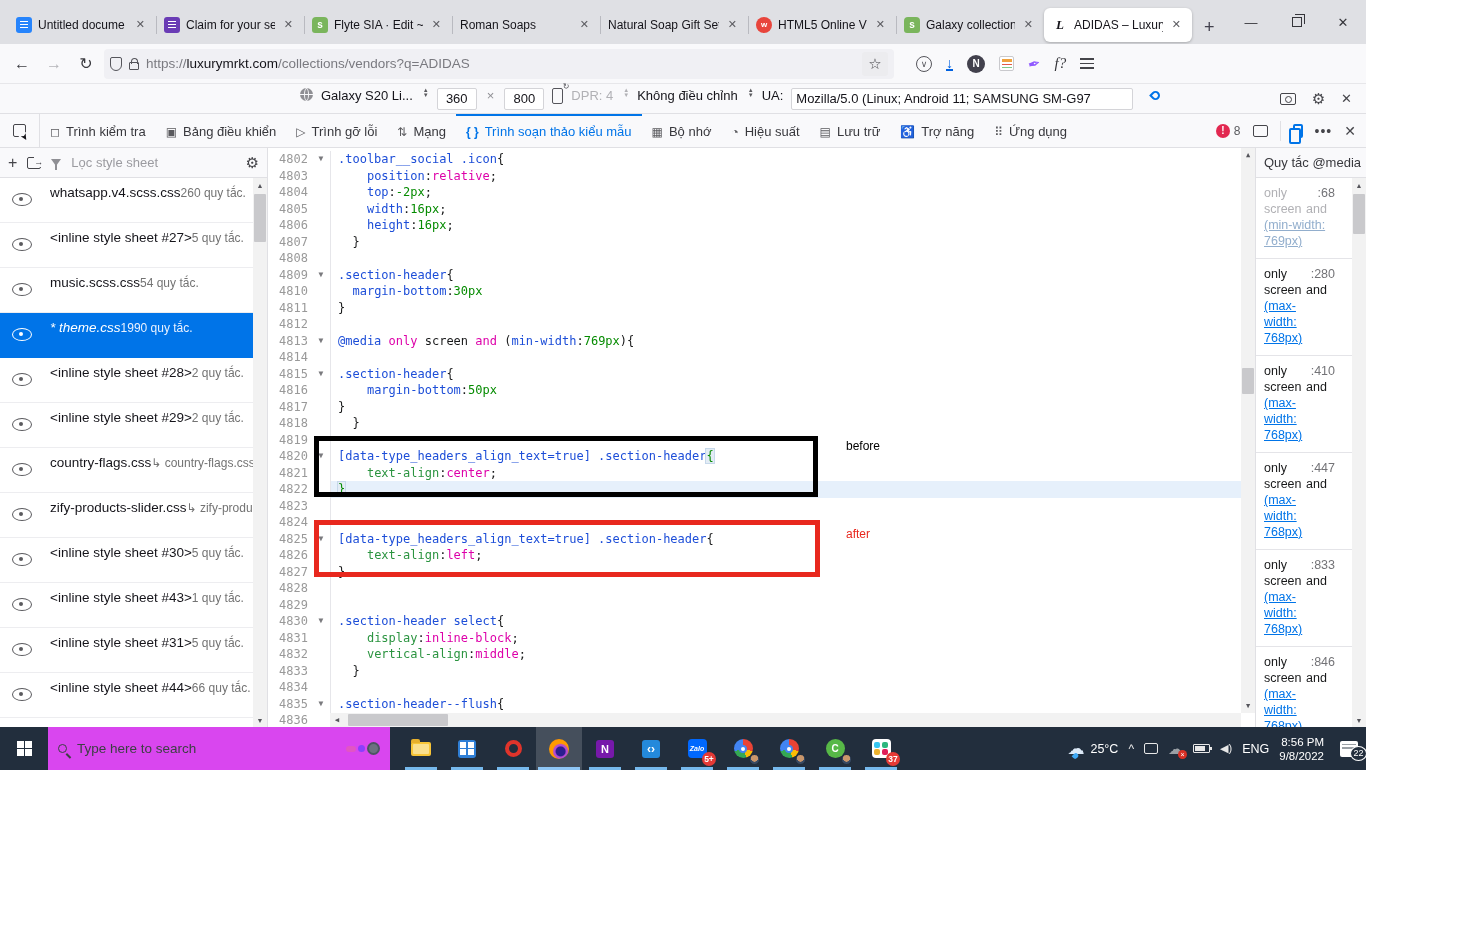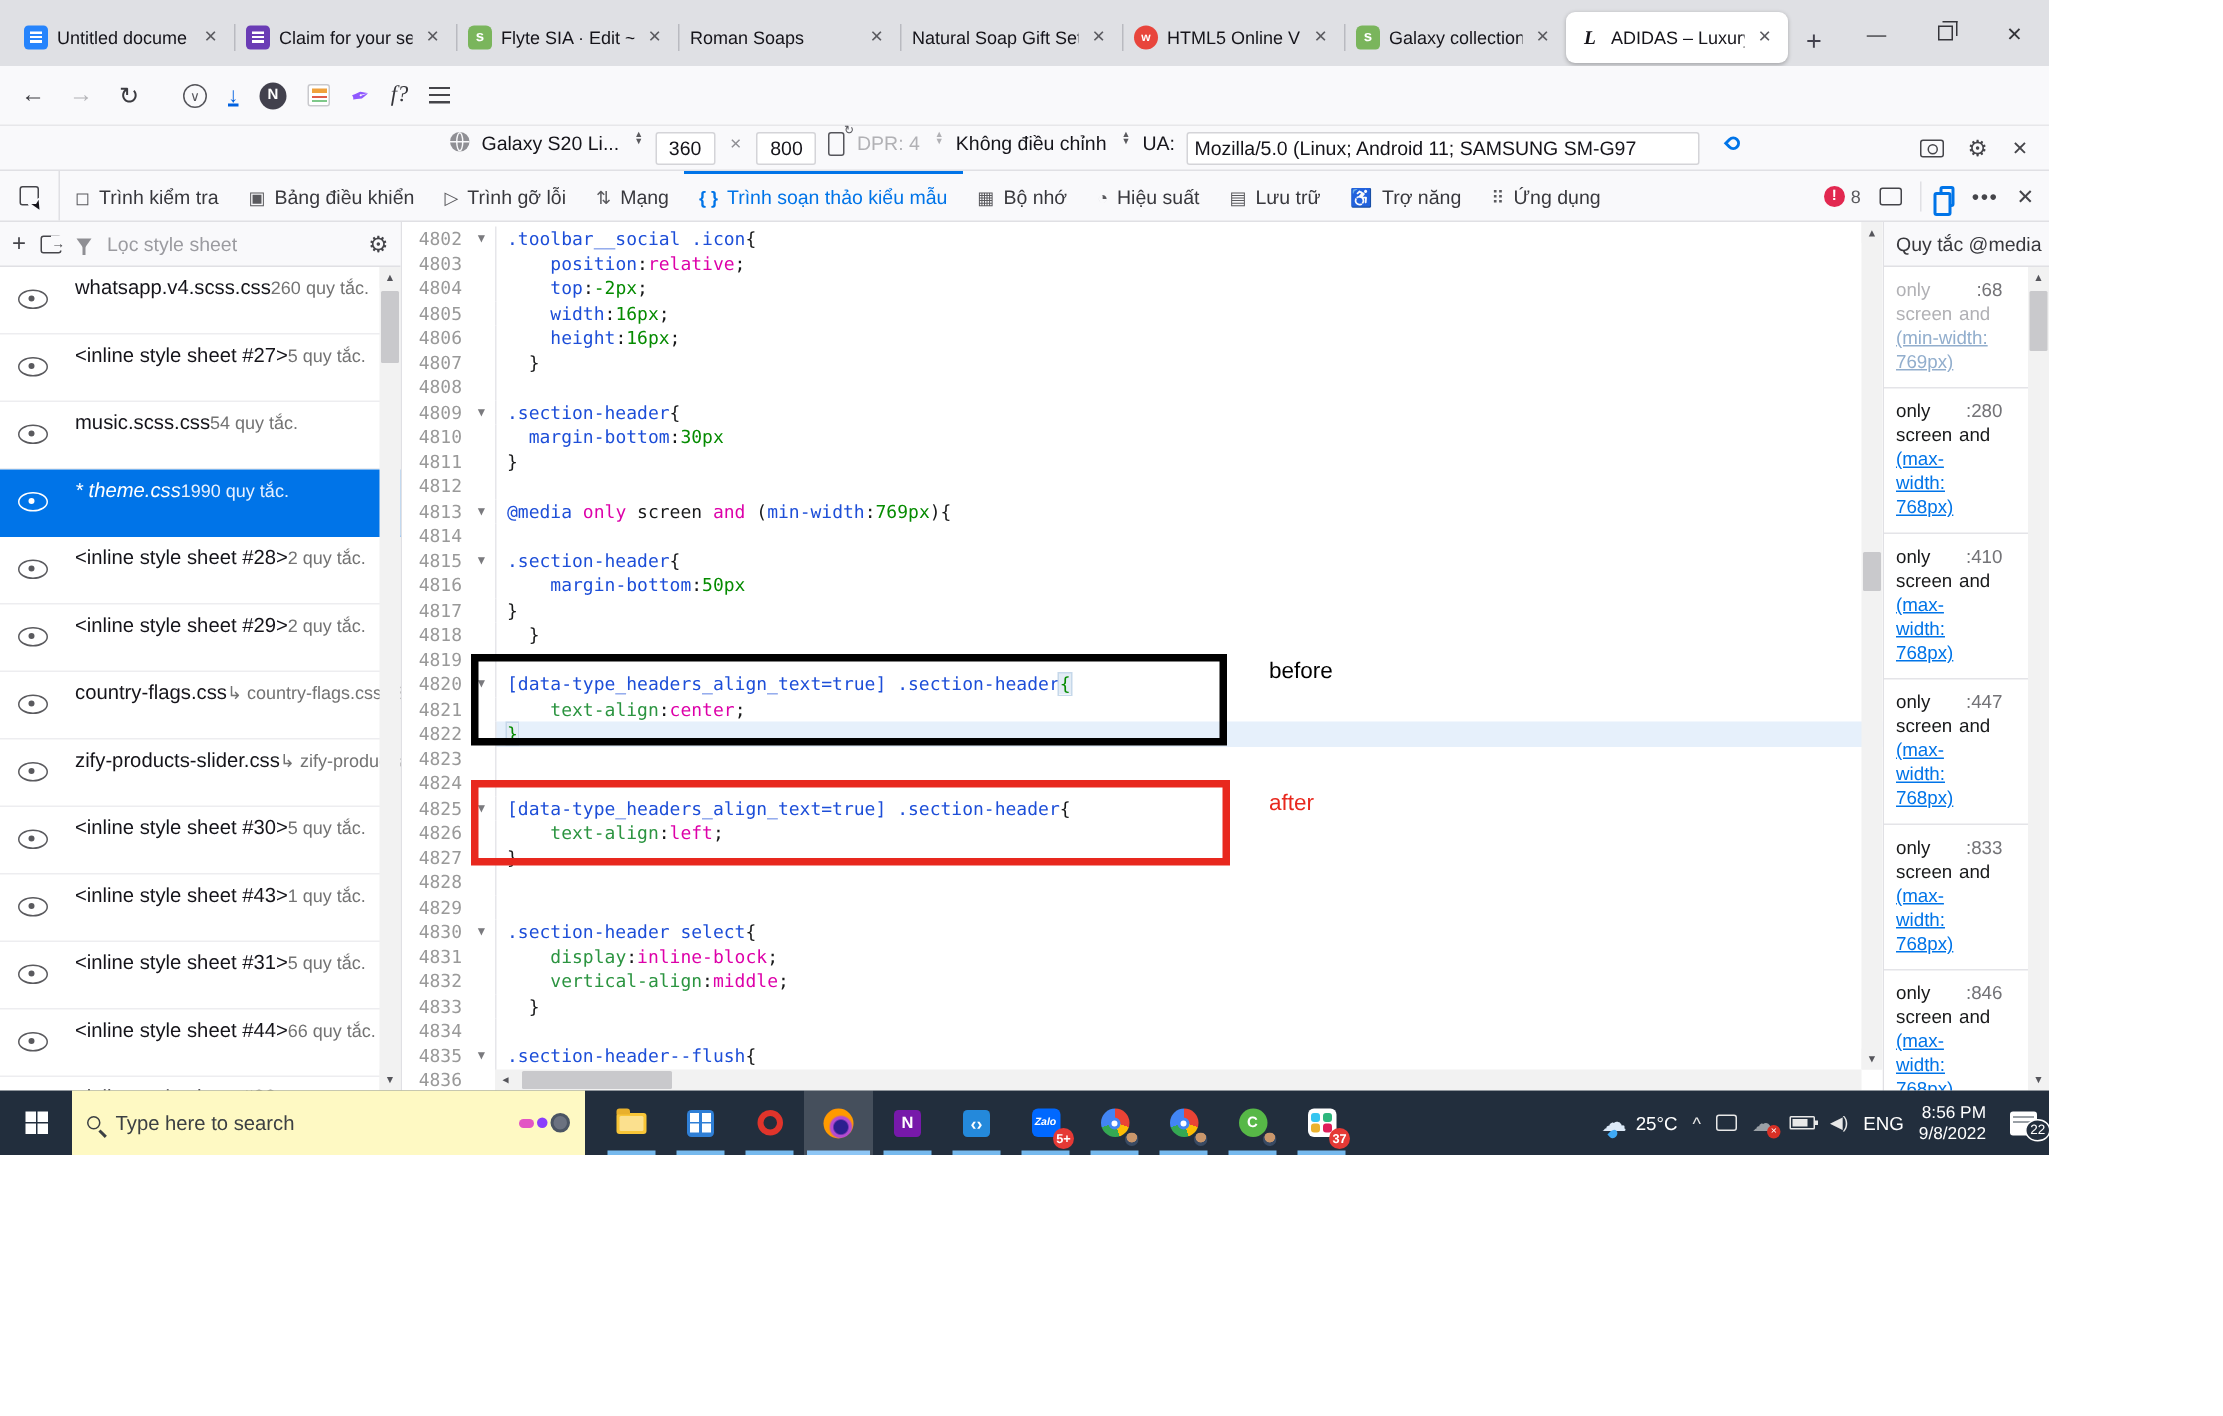--- a/index.html
+++ b/index.html
@@ -126,21 +126,21 @@
   .cl { display:flex; height:16.5px; line-height:16.5px; white-space:pre; }
   .cl .ln { width:44px; text-align:right; color:#999; padding-right:4px; flex:0 0 44px; }
   .cl .fold { width:18px; flex:0 0 18px; text-align:center; color:#7a7a7e; font-size:8px; }
   .cl .code { flex:1; border-left:1px solid #e6e6ea; padding-left:7px; color:#18191a; }
   .cl.activeln .code { background:#e6f0fb; }
   .tb { color:#1d4ed8; } .tm { color:#dd00a9; } .tg { color:#058b00; } .tgp { color:#2b9440; } .tp { color:#18191a; }
   .tmb { color:#058b00; background:#e3ecf5; box-shadow:0 0 0 1px #c6d8ea; }
   .annbox { position:absolute; pointer-events:none; }
   .box-before { left:46px; top:288px; width:504px; height:61px; border:5px solid #000; }
   .box-after { left:46px; top:372px; width:506px; height:57px; border:5px solid #e8281e; }
-  .lbl { position:absolute; font-family:"Liberation Sans",sans-serif; font-size:15px; }
+  .lbl { position:absolute; font-family:"Liberation Sans",sans-serif; font-size:12px; }
   .lbl-before { left:578px; top:291px; color:#000; }
   .lbl-after { left:578px; top:379px; color:#e8281e; }
   .hscroll { position:absolute; left:62px; right:14px; bottom:0; height:14px; background:#f2f2f2; }
   .hscroll .arr { position:absolute; top:0; width:14px; height:14px; display:flex; align-items:center; justify-content:center; font-size:7px; color:#55555b; }
   .hscroll .arr.lt { left:0; }
   .hscroll .thumb { position:absolute; top:1px; height:12px; background:#c9c9cc; border-radius:1px; }
 
   
   .mediapanel { width:111px; border-left:1px solid #e0e0e4; display:flex; flex-direction:column; background:#fff; }
   .mp-head { height:30px; background:#f9f9fb; border-bottom:1px solid #e0e0e4; font-size:13px; color:#38383d; display:flex; align-items:center; padding-left:8px; }
@@ -150,21 +150,21 @@
   .mq .lnum { position:absolute; right:18px; top:7px; color:#737377; }
   .mq a { color:#0074e8; text-decoration:underline; }
   .mq.unmatched { color:#b1b1b5; }
   .mq.unmatched a { color:#92aecd;margin-top:40px; }
 
   
   .taskbar { position:absolute; left:0; top:727px; width:1366px; height:43px; background:#222e3d; display:flex; align-items:stretch; color:#fff; }
   .startbtn { width:48px; display:flex; align-items:center; justify-content:center; }
   .winlogo { width:15px; height:15px; display:grid; grid-template-columns:7px 7px; grid-template-rows:7px 7px; gap:1px; }
   .winlogo i { background:#fff; }
-  .searchbox { width:342px; background:#fef9c3; display:flex; align-items:center; padding:0 10px; gap:10px; position:relative; }
+  .searchbox { width:342px; background:#d946ef; display:flex; align-items:center; padding:0 10px; gap:10px; position:relative; }
   .mag { width:9px; height:9px; border:1.6px solid #3c4043; border-radius:50%; position:relative; flex:0 0 9px; }
   .mag::after{ content:""; position:absolute; left:8px; top:8px; width:6px; height:1.6px; background:#3c4043; transform:rotate(45deg); transform-origin:0 0; }
   .searchtxt { color:#3c4043; font-size:13.5px; flex:1; }
   .searchart { display:flex; align-items:center; gap:2px; }
   .sa-dot { border-radius:50%; display:inline-block; }
   .apps { display:flex; align-items:stretch; margin-left:8px; }
   .app { width:46px; position:relative; display:flex; align-items:center; justify-content:center; }
   .app::after { content:""; position:absolute; left:7px; right:7px; bottom:0; height:3px; background:#76b9ed; }
   .app.active { background:rgba(255,255,255,.16); }
   .app.active::after { left:2px; right:2px; background:#8ec6f5; }
@@ -255,20 +255,26 @@
           <span class="restore"></span>
         </span>
       <span class="wc">✕</span>
     </div>
   </div>
 
   <div class="navbar">
     <span class="navico">←</span>
     <span class="navico dis">→</span>
     <span class="navico">↻</span>
+    <div class="urlbar">
+      <span class="shield"></span>
+      <span class="padlock"></span>
+      <span class="url"><span>https://</span><b>luxurymrkt.com</b><span>/collections/vendors?q=ADIDAS</span></span>
+      <span class="star">☆</span>
+    </div>
     <div class="acticons">
       <span class="pocket">∨</span>
       <span class="dl">↓</span>
       <span class="navatar">N</span>
       <span class="reader"></span>
       <span class="quill">✒</span>
       <span class="fq">f?</span>
       <span class="burger"></span>
     </div>
   </div>

